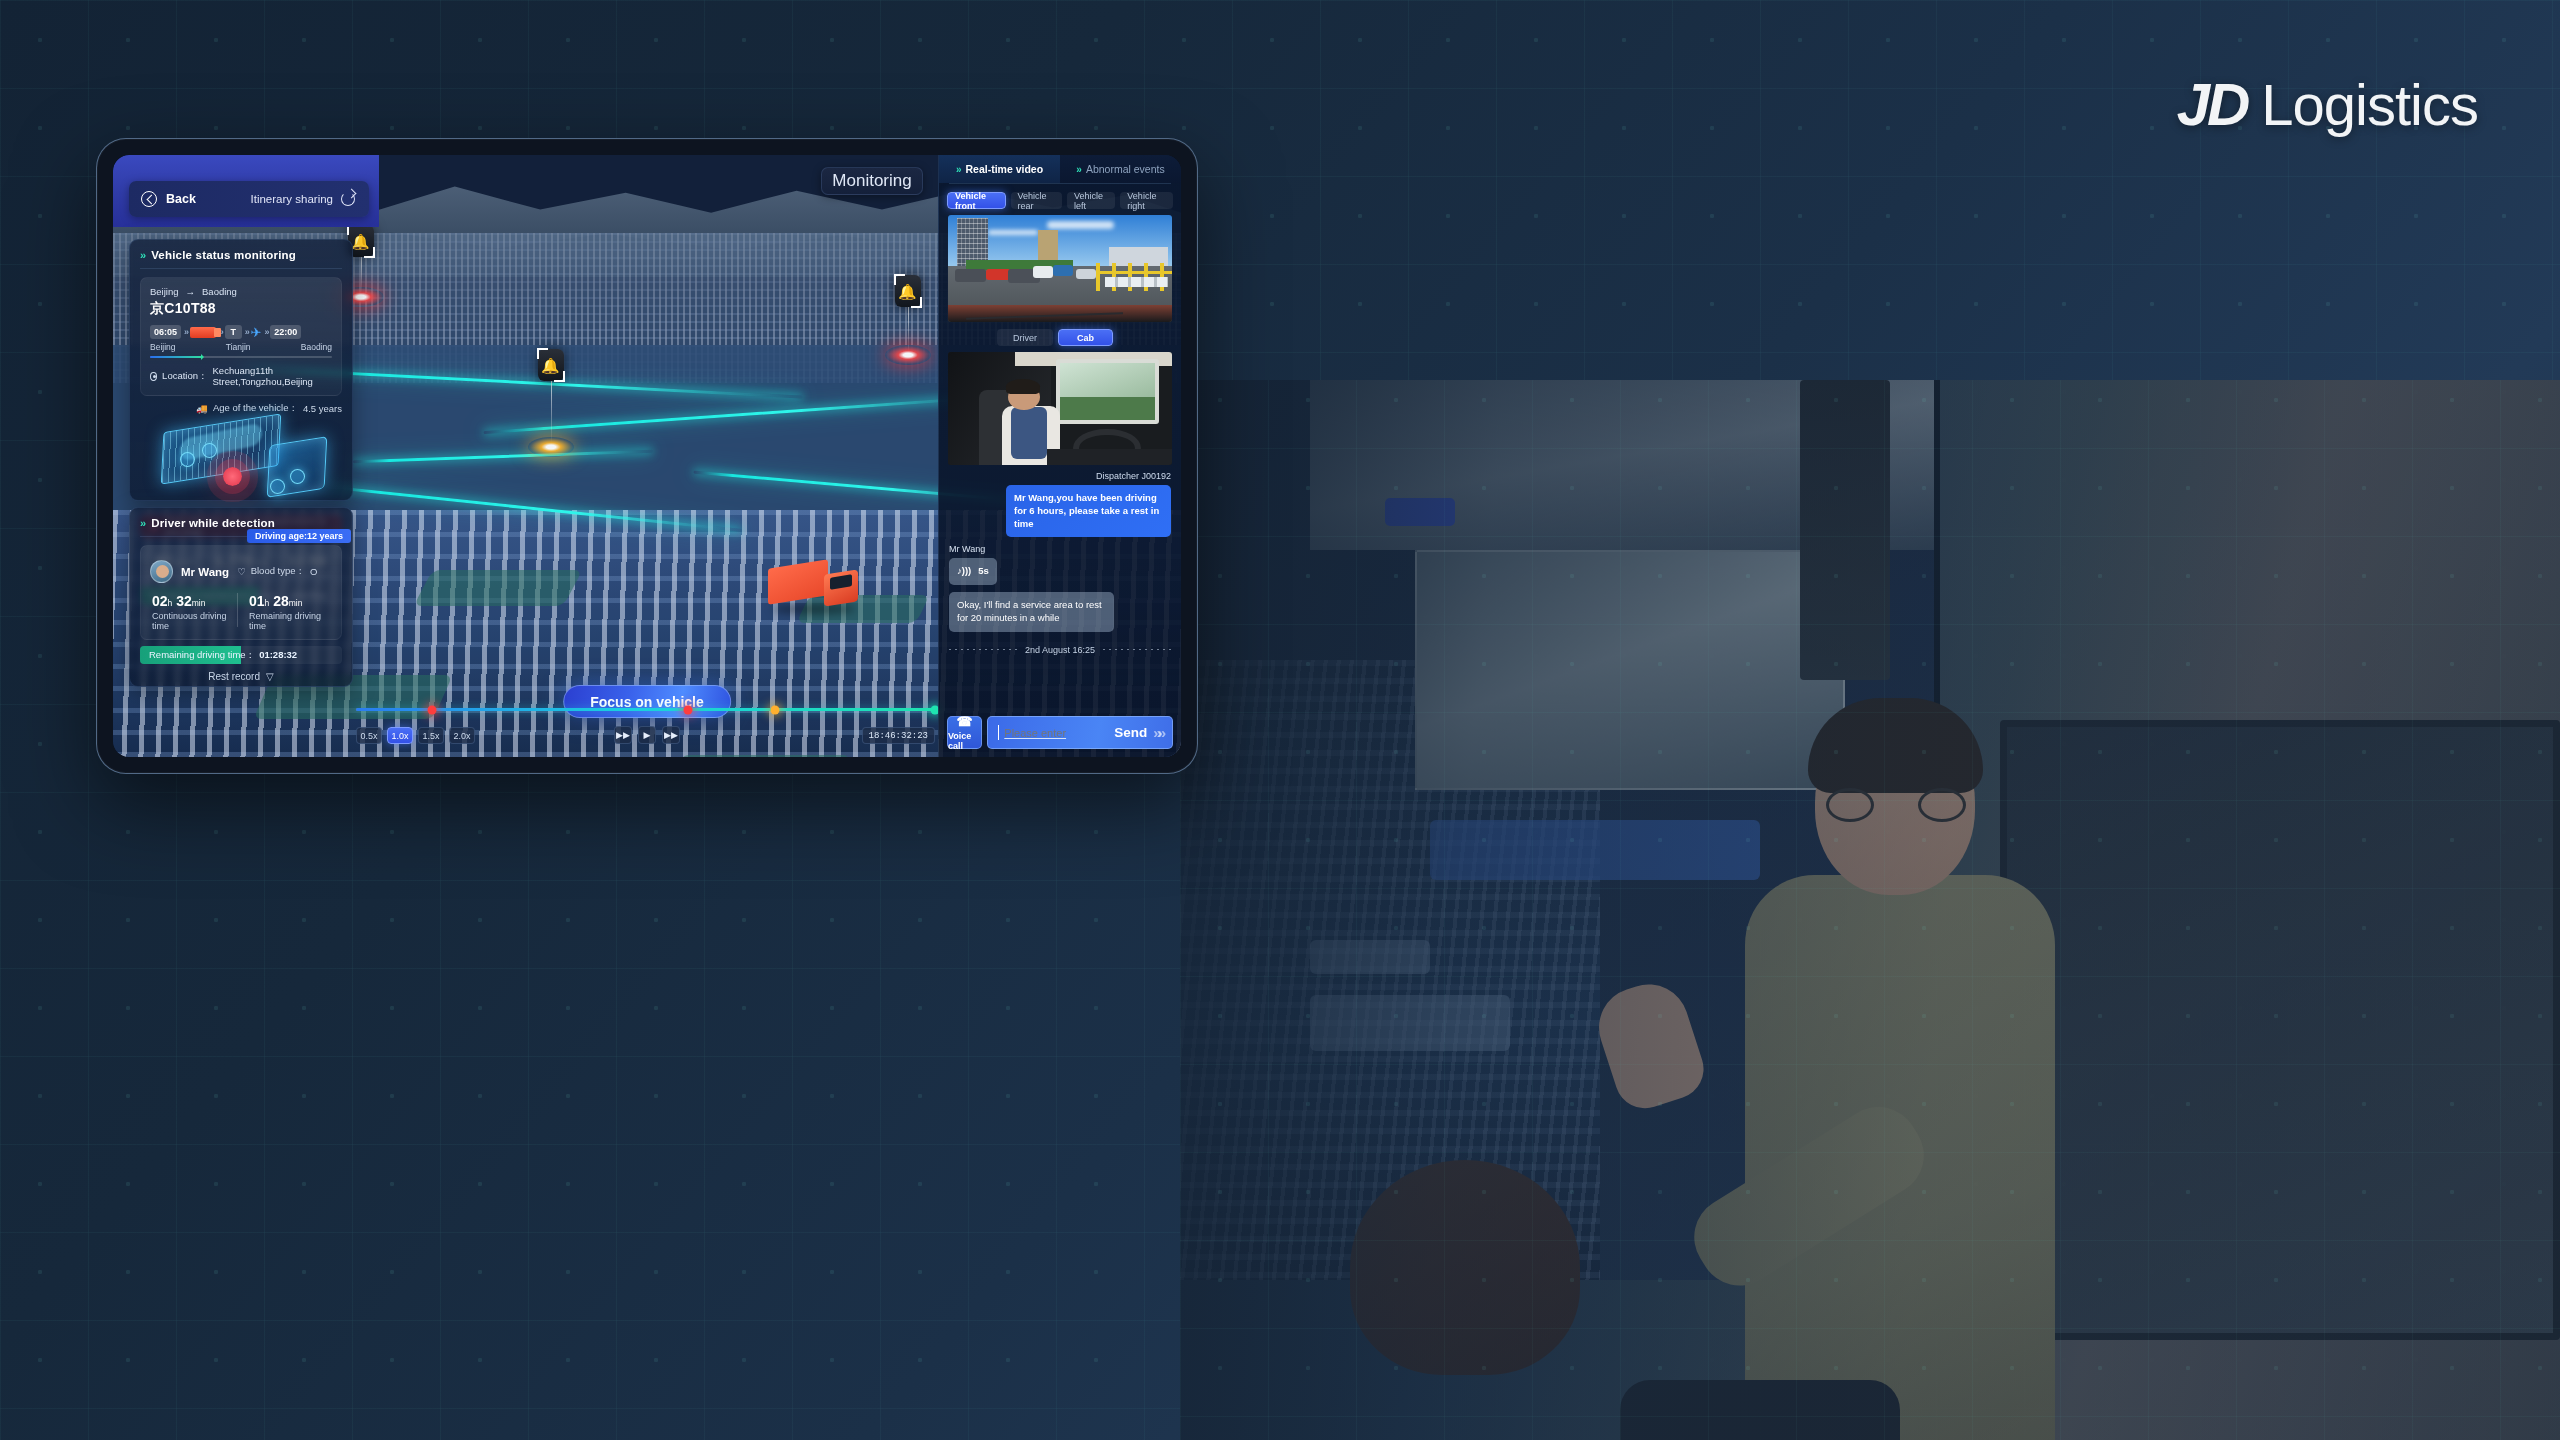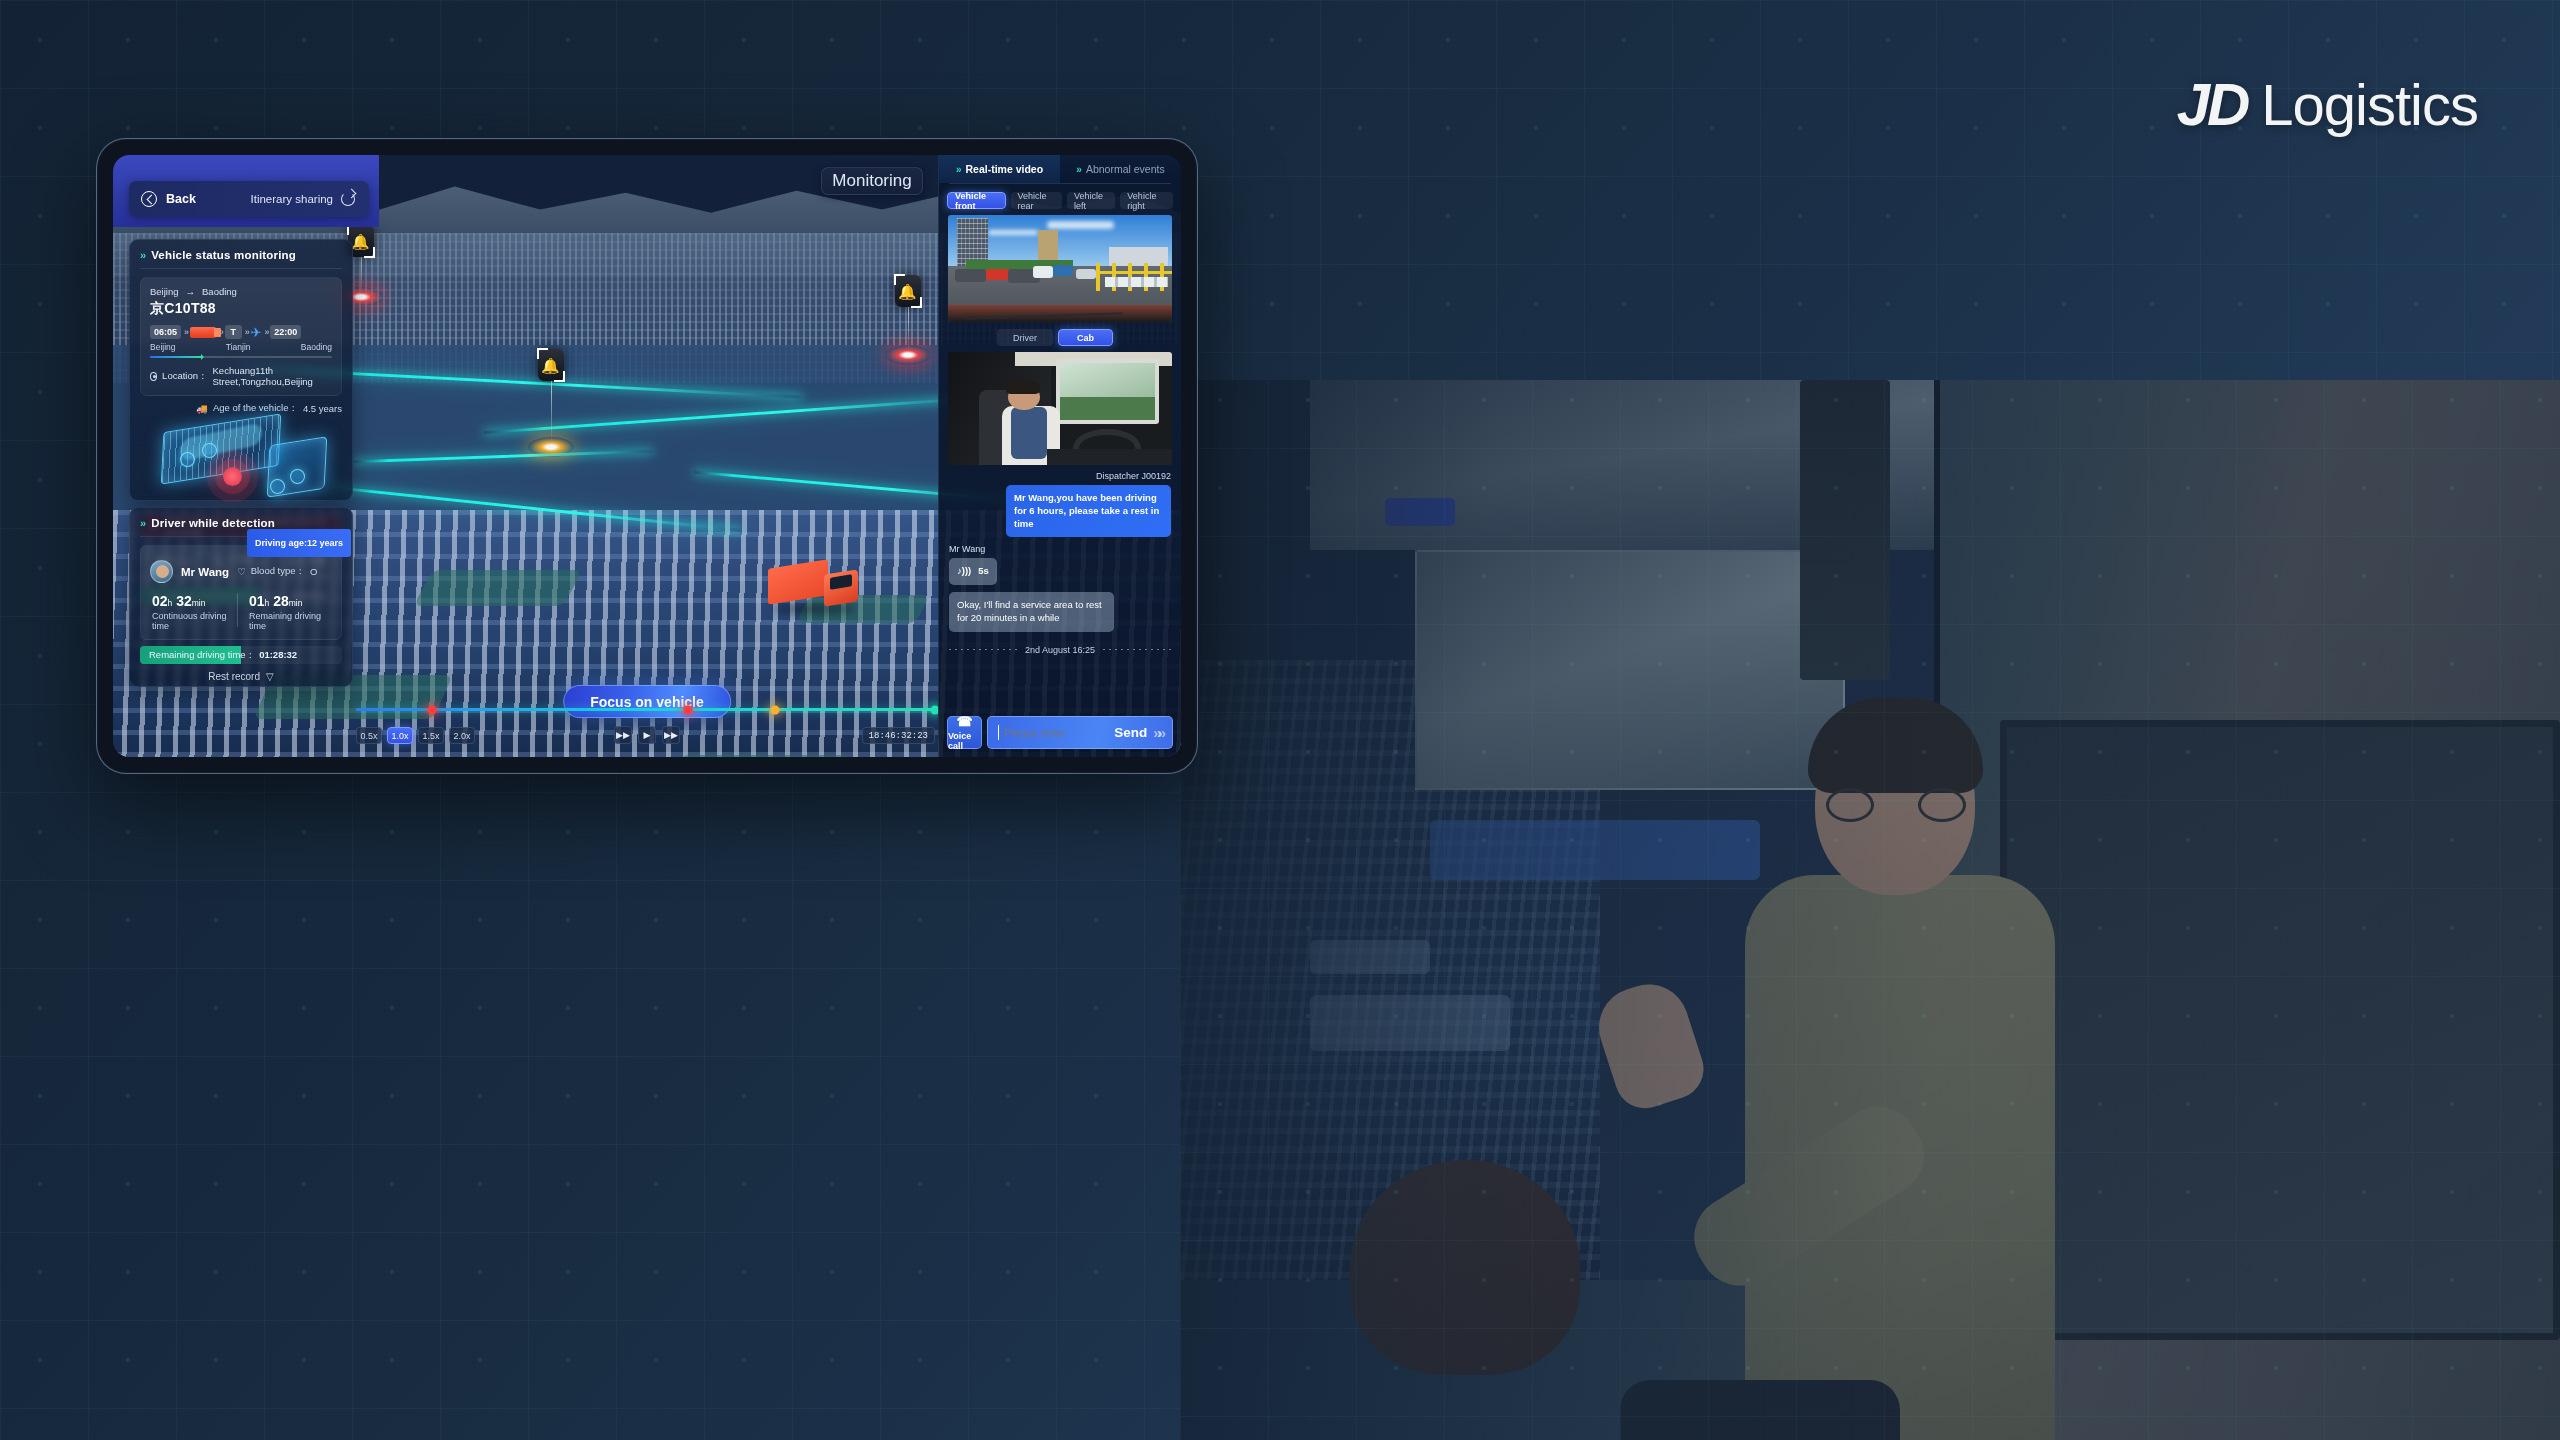--- a/index.html
+++ b/index.html
@@ -397,21 +397,21 @@
   .bar .btxt b{font-weight:700;margin-left:4px;}
 
   
   .drv-top{position:relative;display:flex;align-items:center;gap:8px;margin-top:10px;}
   .avatar{width:23px;height:23px;border-radius:50%;overflow:hidden;
     background:linear-gradient(160deg,#7fa8c8,#3f6a86);border:1px solid rgba(255,255,255,.35);position:relative;}
   .avatar::after{content:"";position:absolute;left:5px;top:4px;width:13px;height:13px;border-radius:50%;background:#d9ad8c;}
   .drv-name{color:#fff;font-size:11.5px;font-weight:700;}
   .blood{display:flex;align-items:center;gap:5px;color:#cfdaea;font-size:9.5px;}
   .agebadge{
-    position:absolute;right:-10px;top:-17px;height:28px;padding:0 8px;border-radius:3px;
+    position:absolute;right:-10px;top:-17px;height:14px;padding:0 8px;border-radius:3px;
     background:linear-gradient(90deg,#2a5ce8,#3a6df5);color:#fff;font-size:9px;font-weight:700;
     display:flex;align-items:center;
   }
   .drv-stats{display:flex;margin-top:10px;}
   .drv-stats .s{flex:1;position:relative;padding-left:2px;}
   .drv-stats .s + .s{padding-left:14px;}
   .drv-stats .s + .s::before{content:"";position:absolute;left:2px;top:0;bottom:4px;width:1px;background:rgba(255,255,255,.18);}
   .drv-stats .big{color:#fff;font-size:14px;font-weight:700;}
   .drv-stats .big em{font-style:normal;font-size:8.5px;font-weight:400;}
   .drv-stats .lab{color:#c5d2e4;font-size:9px;margin-top:2px;}
@@ -885,21 +885,21 @@
       <span class="dash"></span>
     </div>
 
     <div id="rbottom">
       <div id="voicecall">
         <span style="font-size:13px">☎</span>
         <span>Voice call</span>
       </div>
       <div id="inputbar">
         <span class="caret"></span>
-        <input class="ph" style="background: transparent; outline: none; width: 110px;" placeholder="Please enter">
+        <input class="ph" style="background: transparent; outline: none; width: 110px; text-decoration: underline;" placeholder="Please enter">
         <span class="send">Send</span>
         <span class="arrows">»»</span>
       </div>
     </div>
   </div>
 
 </div>
 </div>
 
 </body></html>

